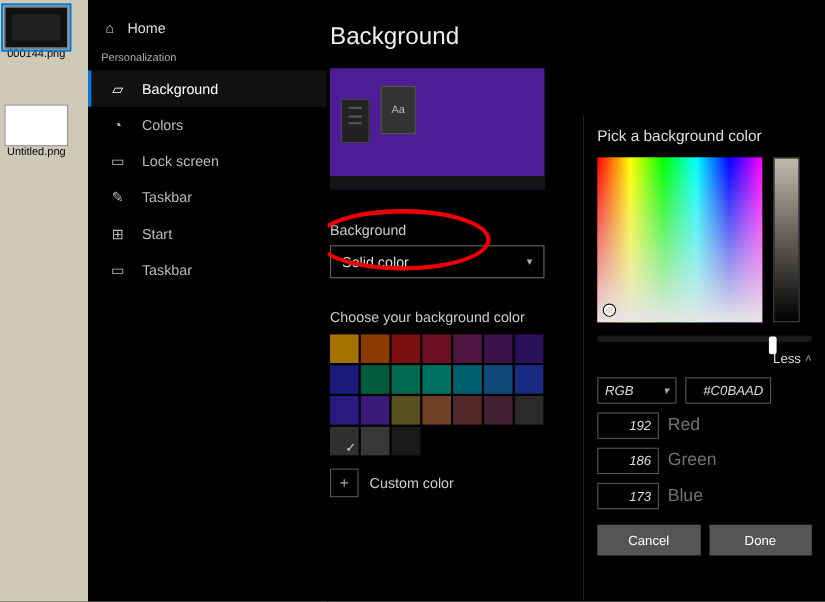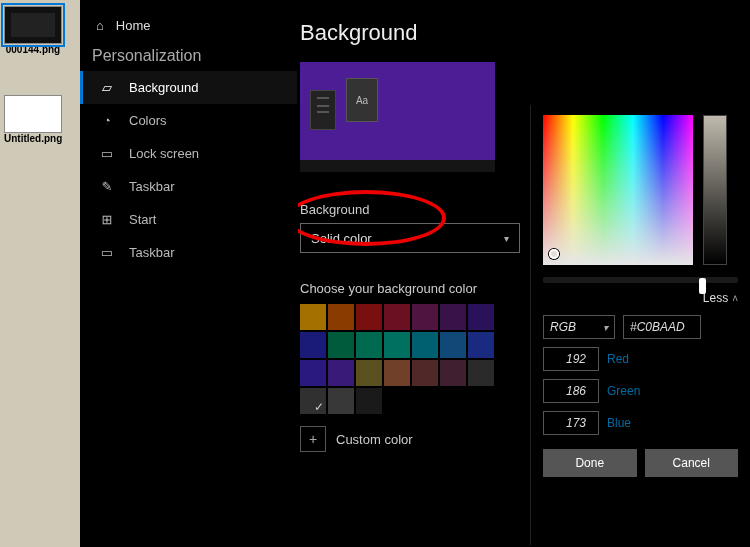--- a/index.html
+++ b/index.html
@@ -1,51 +1,51 @@
 <!DOCTYPE html>
 <html><head>
 <meta charset="utf-8">
 <style>
   * { margin: 0; padding: 0; box-sizing: border-box; font-family: "Segoe UI", -apple-system, sans-serif; }
   html, body { width: 750px; height: 547px; overflow: hidden; }
   body { background: #cfc9b8; position: relative; }
 
   
   .desktop { position: absolute; left: 0; top: 0; width: 80px; height: 100%; }
-  .thumb { width: 58px; margin: 6px 0 0 4px; text-align: center; font-size: 10px; color: #000; font-weight: bold; }
+  .thumb { width: 58px; margin: 6px 0 0 4px; text-align: center; font-size: 10px; color: #000; }
   .thumb-img { width: 58px; height: 38px; border: 1px solid #888; background: #fff; }
   .thumb-img.dark { background: #111; position: relative; }
   .thumb-img.dark::before { content: ""; position: absolute; inset: 6px; background: #222; }
   .thumb-sel { outline: 2px solid #0078d7; outline-offset: 1px; }
 
   
   .window { position: absolute; left: 80px; top: 0; right: 0; bottom: 0; background: #000; color: #bbb; display: flex; }
   .sidebar { width: 218px; padding: 10px 0 0 0; border-right: 1px solid #000; }
   .home-row { display: flex; align-items: center; gap: 12px; padding: 8px 16px; color: #ddd; font-size: 13px; }
   .search-box { margin: 8px 10px 14px 10px; height: 28px; background: #000; border: 1px solid #555; display: flex; align-items: center; padding: 0 8px; justify-content: space-between; }
   .search-box input { background: transparent; border: none; outline: none; color: #bbb; font-size: 12px; flex: 1; }
-  .sidebar-title { font-size: 16px; color: #aaa; padding: 6px 12px 6px 12px; }
+  .sidebar-title { font-size: 10px; color: #aaa; padding: 6px 12px 6px 12px; }
   .nav-item { display: flex; align-items: center; gap: 14px; padding: 9px 16px; font-size: 13px; color: #bbb; border-left: 3px solid transparent; }
   .nav-item.active { color: #fff; border-left-color: #0078d7; background: #111; }
   .nav-item .ic { width: 16px; display: inline-flex; justify-content: center; }
 
   .content { flex: 1; padding: 20px 0 0 0; position: relative; overflow: hidden; }
   .content h1 { font-weight: 300; font-size: 22px; color: #eee; margin-left: 0; margin-bottom: 16px; }
   .content-inner { margin-left: 0; padding-left: 2px; }
 
   .preview { width: 195px; height: 110px; background: #4c1d95; margin-bottom: 30px; position: relative; }
   .preview .taskbar { position: absolute; bottom: 0; left: 0; right: 0; height: 12px; background: #151515; }
   .preview .win1 { position: absolute; left: 10px; top: 28px; width: 26px; height: 40px; background: #222; border: 1px solid #444; }
   .preview .win1 .lines { position: absolute; inset: 6px; border-top: 2px solid #555; }
   .preview .win1 .lines::before, .preview .win1 .lines::after { content:""; position:absolute; left:0; right:0; border-top:2px solid #555; }
   .preview .win1 .lines::before { top:6px; }
   .preview .win1 .lines::after { top:12px; }
   .preview .win2 { position: absolute; left: 46px; top: 16px; width: 32px; height: 44px; background: #333; border: 1px solid #555; display:flex; align-items:center; justify-content:center; font-size:10px; color:#bbb; }
   .section-label { font-size: 13px; color: #ccc; margin-bottom: 6px; }
-  .dropdown { width: 220px; height: 30px; border: 1px solid #666; display: flex; align-items: center; justify-content: space-between; padding: 0 10px; font-size: 13px; color: #ddd; }
+  .dropdown { width: 195px; height: 30px; border: 1px solid #666; display: flex; align-items: center; justify-content: space-between; padding: 0 10px; font-size: 13px; color: #ddd; }
   .bg-block { position: relative; margin-bottom: 28px; }
   .red-oval { position: absolute; left: -14px; top: -12px; width: 160px; height: 56px; border: 4px solid #e00; border-radius: 50%; pointer-events: none; }
 
   .swatch-grid { display: flex; flex-wrap: wrap; width: 197px; margin-top: 8px; }
   .swatch { width: 26px; height: 26px; margin: 0 2px 2px 0; }
   .swatch.selected { position: relative; }
   .swatch.selected::after { content: "✓"; position: absolute; right: 2px; bottom: 0; font-size: 12px; color: #ccc; }
   .custom-row { display: flex; align-items: center; gap: 10px; margin-top: 10px; font-size: 13px; color: #ccc; }
   .plus-box { width: 26px; height: 26px; border: 1px solid #555; display: flex; align-items: center; justify-content: center; color: #aaa; font-size: 14px; }
 
@@ -57,23 +57,23 @@
      linear-gradient(to bottom, rgba(255,255,255,0) 0%, rgba(230,230,230,1) 100%),
      linear-gradient(to right, #f00, #ff0, #0f0, #0ff, #00f, #f0f); }
   .spectrum .cursor { position: absolute; left: 6px; bottom: 6px; width: 10px; height: 10px; border: 2px solid #fff; border-radius: 50%; box-shadow: 0 0 0 1px #000; }
   .value-col { width: 24px; height: 150px; background: linear-gradient(to bottom, #c0baad, #000); border: 1px solid #444; }
   .hue-slider { height: 6px; margin: 12px 0 6px 0; background: #1a1a1a; position: relative; border-radius: 2px; }
   .hue-slider .thumb { position: absolute; right: 32px; top: -5px; width: 7px; height: 16px; background: #fff; border-radius: 2px; }
   .less-row { text-align: right; font-size: 12px; margin: 8px 0 10px 0; display:flex; justify-content:flex-end; align-items:center; gap:4px; }
   .field-row { display: flex; gap: 8px; margin-bottom: 8px; align-items: center; }
   .sel, .tin { height: 24px; background: #000; border: 1px solid #555; color: #ddd; font-size: 12px; padding: 0 6px; font-style: italic; }
   .sel { width: 72px; display:flex; align-items:center; justify-content:space-between; }
-  .tin { width: 78px; }
+  .tin { width: 78px; text-align: right; }
   .num { width: 56px; padding-left: 22px; }
-  .lab { font-size: 12px; color: #0369a1; }
+  .lab { font-size: 16px; color: #737373; }
   .btn-row { display: flex; gap: 8px; margin-top: 14px; }
   .btn { flex: 1; height: 28px; background: #555; color: #fff; font-size: 12px; display: flex; align-items: center; justify-content: center; border: none; }
 
   .search-icon { font-size: 12px; color: #888; }
   .chev { font-size: 10px; color: #aaa; }
 </style>
 </head>
 <body>
 
 <div class="desktop">
@@ -172,20 +172,21 @@
           <div class="swatch" style="background: rgb(26, 26, 26);"></div>
         </div>
 
       <div class="custom-row">
         <div class="plus-box">+</div>
         <span>Custom color</span>
       </div>
     </div>
 
     <div class="picker">
+      <h2>Pick a background color</h2>
       <div class="picker-grid">
         <div class="spectrum">
           <div class="cursor"></div>
         </div>
         <div class="value-col"></div>
       </div>
       <div class="hue-slider">
         <div class="thumb"></div>
       </div>
       <div class="less-row">
@@ -207,18 +208,18 @@
           <div class="field-row">
             <input class="tin num" value="186" style="">
             <span class="lab">Green</span>
           </div>
           <div class="field-row">
             <input class="tin num" value="173" style="">
             <span class="lab">Blue</span>
           </div>
         </div>
       <div class="btn-row">
+        <button class="btn">Cancel</button>
         <button class="btn">Done</button>
-        <button class="btn">Cancel</button>
       </div>
     </div>
   </div>
 </div>
 
 </body></html>

